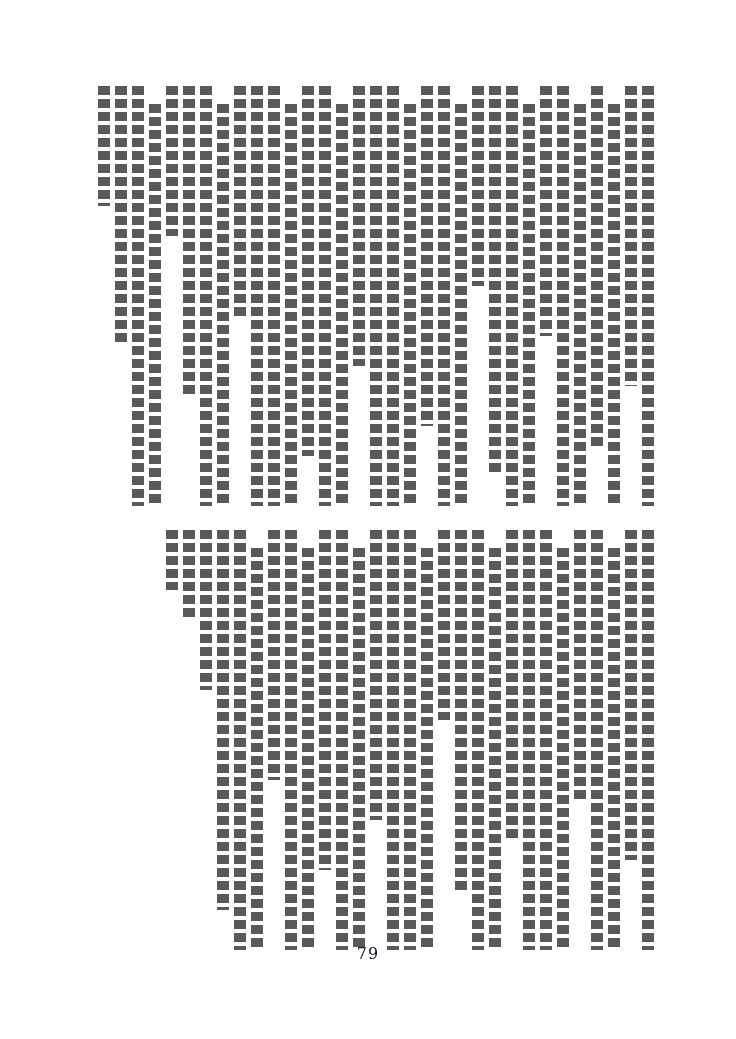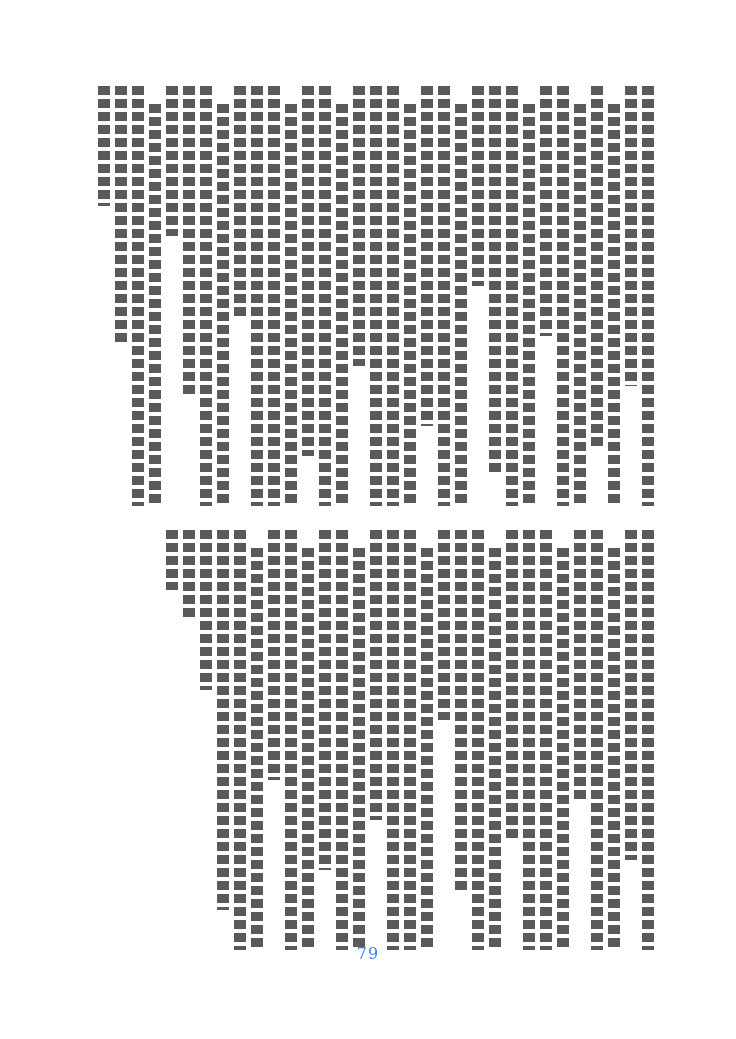--- a/index.html
+++ b/index.html
@@ -39,21 +39,21 @@
     opacity: 0.85;
   }
   .page-number {
     position: absolute;
     top: 944px;
     left: 0;
     width: 736px;
     text-align: center;
     font-family: "DejaVu Serif", serif;
     font-size: 16px;
-    color: #3b82f6;
+    color: #0f172a;
     letter-spacing: 1px;
   }
 </style>
 </head>
 <body>
 
 <div class="page">
 
   <div class="text-block block1">
       <div class="col" style="margin-top: 0px; height: 420px;"></div>

